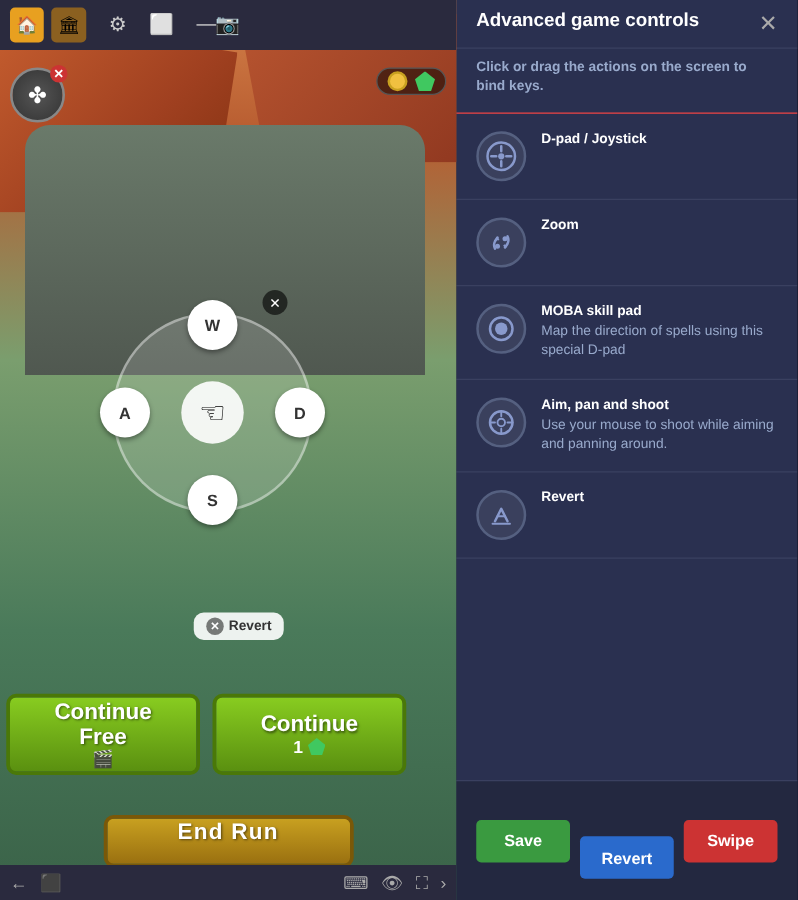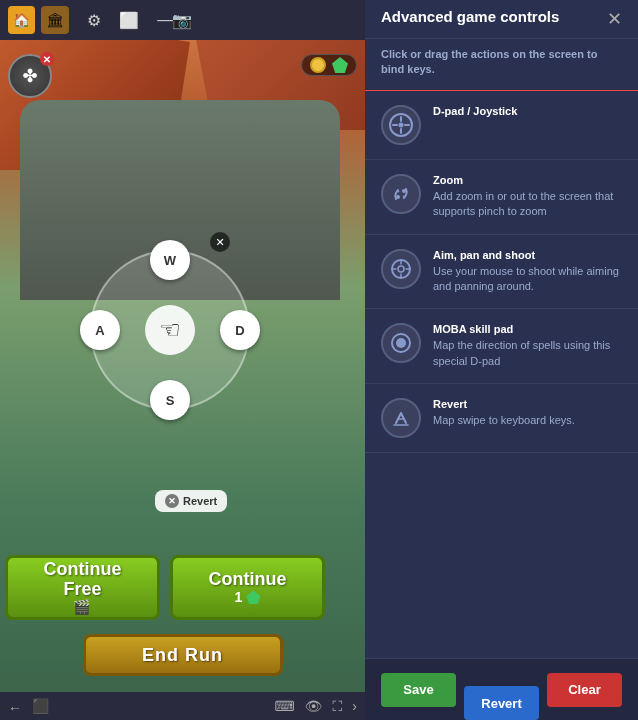--- a/index.html
+++ b/index.html
@@ -354,30 +354,29 @@
     .gem-sm {
       width: 14px;
       height: 14px;
       background: #40c860;
       clip-path: polygon(50% 0%, 100% 40%, 80% 100%, 20% 100%, 0% 40%);
     }
 
     
     .end-run-btn {
       position: absolute;
-      bottom: 44px;
+      bottom: 26px;
       left: 50%;
       transform: translateX(-50%);
       width: 200px;
       height: 42px;
       background: linear-gradient(180deg, #c8a020 0%, #9a7010 100%);
       border: 3px solid #7a5808;
       border-radius: 8px;
       display: flex;
-      align-items: center;
       justify-content: center;
       font-size: 18px;
       font-weight: bold;
       color: white;
       text-shadow: 1px 1px 2px rgba(0,0,0,0.5);
       letter-spacing: 1px;
       z-index: 20;
       cursor: pointer;
     }
 
@@ -487,21 +486,21 @@
     }
 
     .control-desc {
       font-size: 11px;
       color: #99aacc;
       line-height: 1.4;
     }
 
     
     #bottom-actions {
-      padding: 0 16px;
+      padding: 17px 16px;
       background: #232840;
       display: flex;
       align-items: center;
       gap: 8px;
       border-top: 1px solid #3a4060;
     }
 
     .action-btn {
       flex: 1;
       height: 34px;
@@ -647,64 +646,62 @@
       <div class="control-icon-wrap">
         <svg width="26" height="26" viewBox="0 0 26 26" fill="none">
           <path d="M8 18c-1-2-1-4 0-6l2-3M18 8c1 2 1 4 0 6l-2 3" stroke="#8899cc" stroke-width="2" stroke-linecap="round"></path>
           <circle cx="10" cy="16" r="2" fill="#8899cc"></circle>
           <circle cx="16" cy="10" r="2" fill="#8899cc"></circle>
           <path d="M9 9l2 2M15 15l2 2" stroke="#8899cc" stroke-width="1.5"></path>
         </svg>
       </div>
       <div class="control-info">
         <div class="control-name">Zoom</div>
-        <div class="control-desc">Add zoom in or out to the screen that supports pinch to zoom</div>
+      </div>
+    </div>
+
+    <div class="control-item">
+      <div class="control-icon-wrap">
+        <svg width="26" height="26" viewBox="0 0 26 26" fill="none">
+          <circle cx="13" cy="13" r="9" stroke="#8899cc" stroke-width="2" fill="none"></circle>
+          <circle cx="13" cy="13" r="5" fill="#8899cc"></circle>
+        </svg>
+      </div>
+      <div class="control-info">
+        <div class="control-name">MOBA skill pad</div>
+        <div class="control-desc">Map the direction of spells using this special D-pad</div>
       </div>
     </div>
 
     <div class="control-item">
       <div class="control-icon-wrap">
         <svg width="26" height="26" viewBox="0 0 26 26" fill="none">
           <circle cx="13" cy="13" r="9" stroke="#8899cc" stroke-width="2" fill="none"></circle>
           <circle cx="13" cy="13" r="3" stroke="#8899cc" stroke-width="1.5" fill="none"></circle>
           <path d="M13 4v4M13 18v4M4 13h4M18 13h4" stroke="#8899cc" stroke-width="1.5" stroke-linecap="round"></path>
         </svg>
       </div>
       <div class="control-info">
         <div class="control-name">Aim, pan and shoot</div>
         <div class="control-desc">Use your mouse to shoot while aiming and panning around.</div>
       </div>
     </div>
 
     <div class="control-item">
       <div class="control-icon-wrap">
         <svg width="26" height="26" viewBox="0 0 26 26" fill="none">
-          <circle cx="13" cy="13" r="9" stroke="#8899cc" stroke-width="2" fill="none"></circle>
-          <circle cx="13" cy="13" r="5" fill="#8899cc"></circle>
-        </svg>
-      </div>
-      <div class="control-info">
-        <div class="control-name">MOBA skill pad</div>
-        <div class="control-desc">Map the direction of spells using this special D-pad</div>
-      </div>
-    </div>
-
-    <div class="control-item">
-      <div class="control-icon-wrap">
-        <svg width="26" height="26" viewBox="0 0 26 26" fill="none">
           <path d="M8 18l5-10 5 10" stroke="#8899cc" stroke-width="2" stroke-linecap="round" stroke-linejoin="round"></path>
           <path d="M10 14h6" stroke="#8899cc" stroke-width="1.5" stroke-linecap="round"></path>
           <path d="M6 20h14" stroke="#8899cc" stroke-width="1.5" stroke-linecap="round"></path>
         </svg>
       </div>
       <div class="control-info">
         <div class="control-name">Revert</div>
-        <div class="control-desc">Map swipe to keyboard keys.</div>
       </div>
     </div>
   </div>
 
   <div id="bottom-actions">
     <button class="action-btn save-btn">Save</button>
     <button class="action-btn revert-btn">Revert</button>
-    <button class="action-btn clear-btn">Clear</button>
+    <button class="action-btn clear-btn">Swipe</button>
   </div>
 </div>
 
 </body></html>

